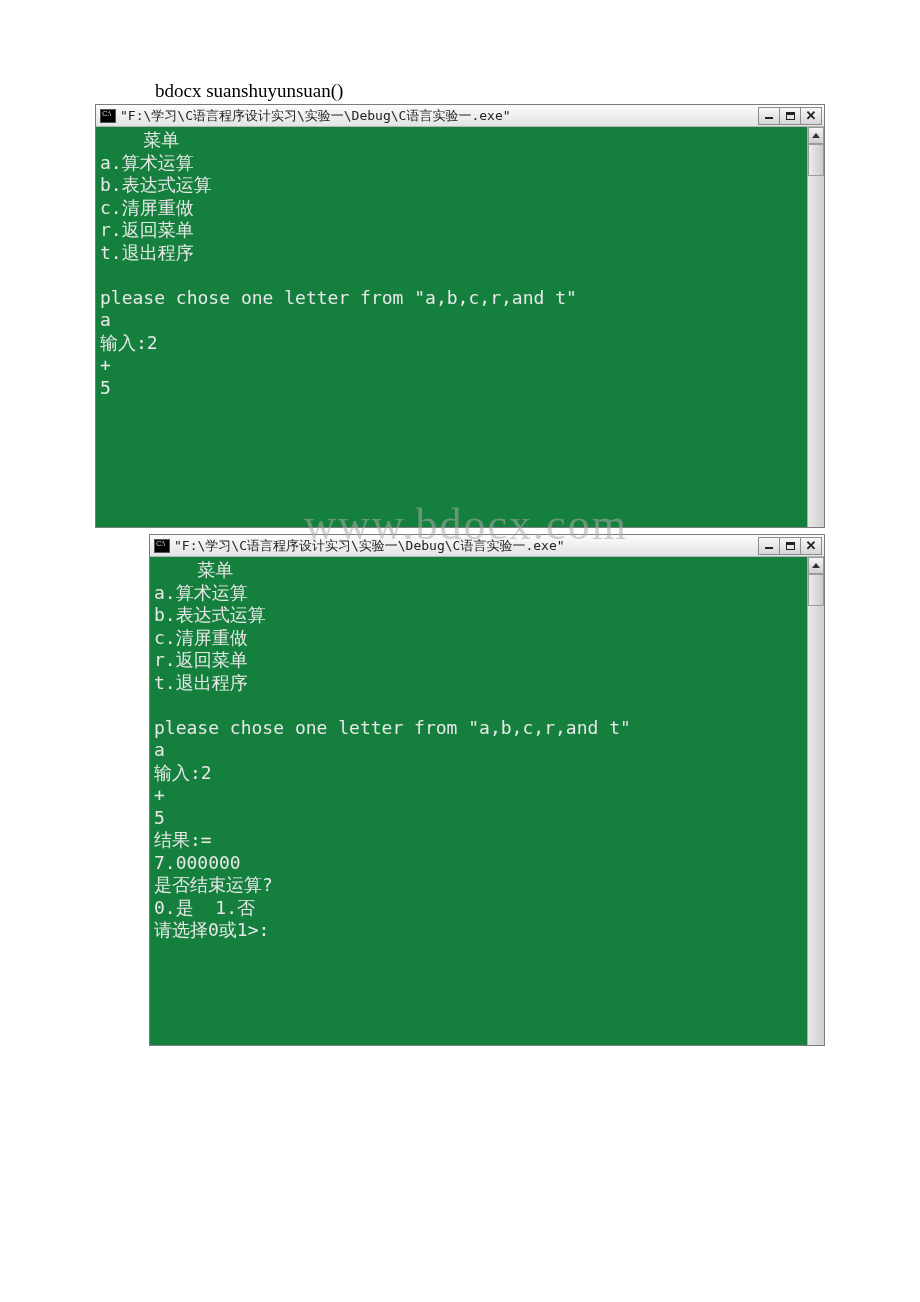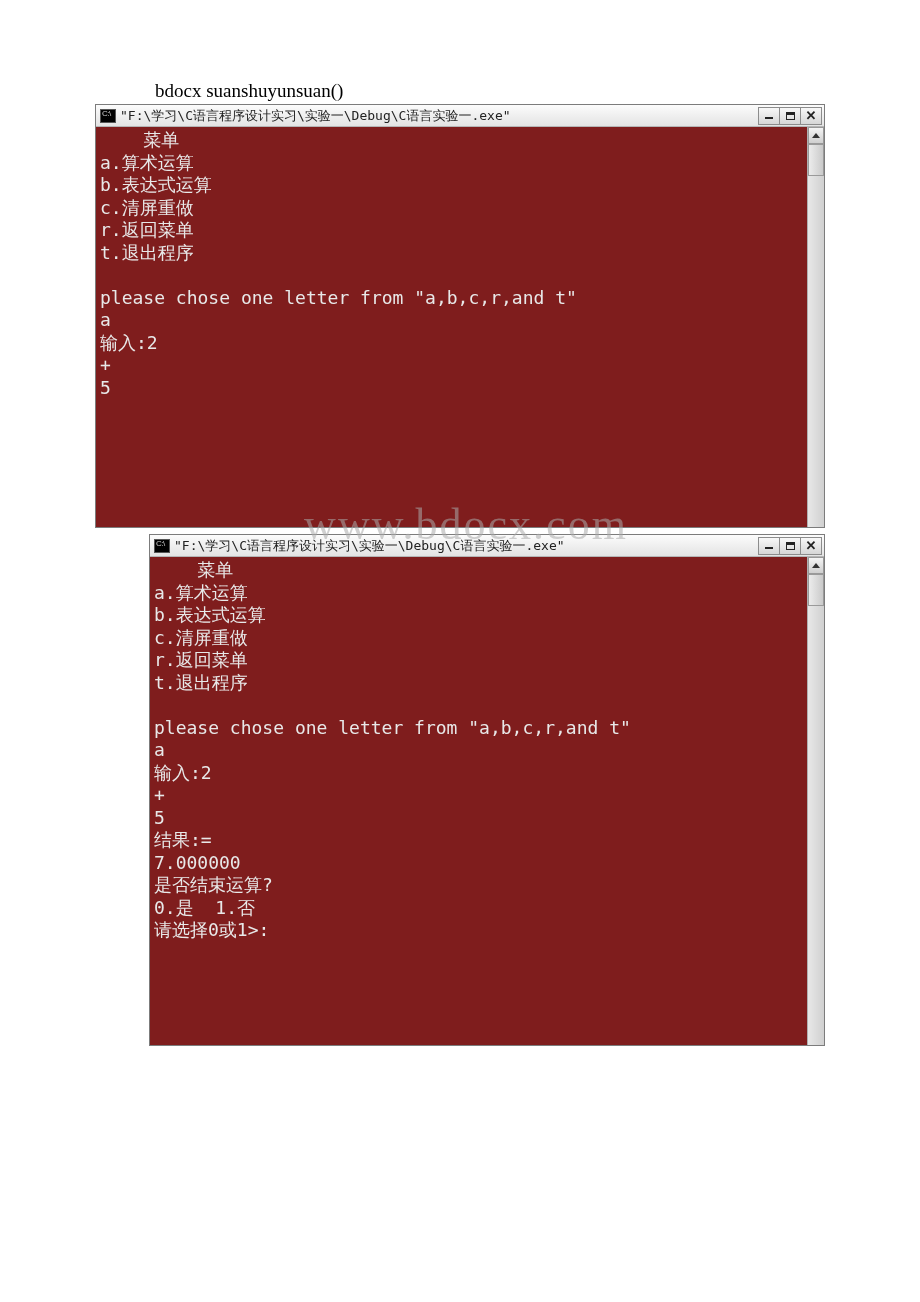--- a/index.html
+++ b/index.html
@@ -85,21 +85,21 @@
     font-size: 10px;
     font-weight: bold;
     color: #222;
     margin-left: -1px;
   }
   .win-btn.min span { border-bottom: 2px solid #222; width: 8px; margin-top: 5px; }
   .win-btn.max span { border: 1.5px solid #222; border-top-width: 3px; width: 9px; height: 8px; }
   .win-btn.close span { font-size: 13px; line-height: 1; font-weight: bold; }
 
   .console-body {
-    background: #7f1d1d;
+    background: #15803d;
     position: relative;
     display: flex;
   }
   .win1 .console-body { height: 400px; }
   .win2 .console-body { height: 488px; }
   .terminal {
     flex: 1;
     padding: 2px 4px;
     font-family: "SimSun", "NSimSun", "Microsoft YaHei", monospace;
     font-size: 18px;

